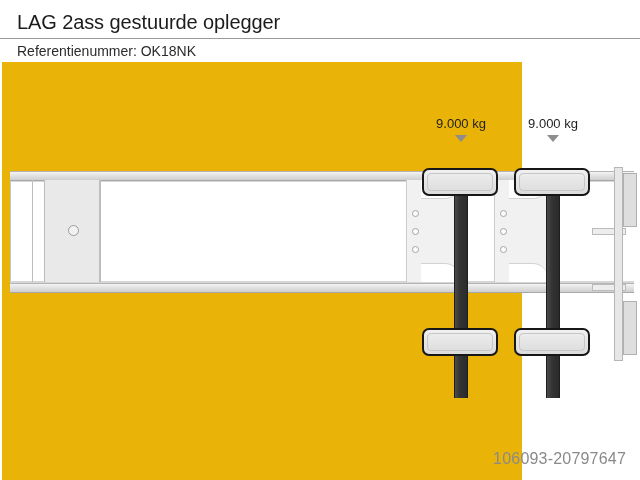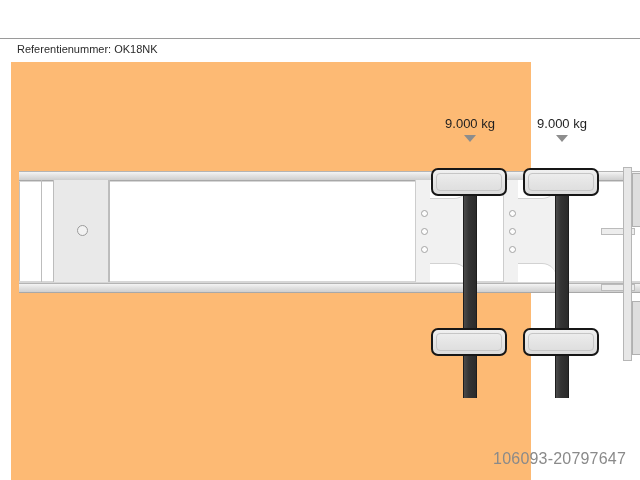--- a/index.html
+++ b/index.html
@@ -37,33 +37,33 @@
     left: 0;
     top: 38px;
     width: 640px;
     height: 1px;
     background: #9a9a9a;
   }
   #reference-line {
     position: absolute;
     left: 17px;
     top: 43px;
-    font-size: 11px;
+    font-size: 14px;
     color: #2b2b2b;
     white-space: nowrap;
   }
 
   
   #diagram-stage {
     position: absolute;
-    left: 11px;
+    left: 2px;
     top: 62px;
     width: 520px;
     height: 418px;
-    background: #fdba74;
+    background: #eab308;
   }
 
   
   .weight-callout {
     position: absolute;
     width: 110px;
     text-align: center;
   }
   .weight-callout .weight-text {
     font-size: 13px;
@@ -297,20 +297,21 @@
     font-size: 16px;
     color: #8a8a8a;
     letter-spacing: 0.2px;
     white-space: nowrap;
   }
 </style>
 </head>
 <body>
 
 <div id="header">
+  <div id="page-title">LAG 2ass gestuurde oplegger</div>
   <div id="header-rule"></div>
   <div id="reference-line">Referentienummer: OK18NK</div>
 </div>
 
 <div id="diagram-stage">
 
   <div class="weight-callout" id="weight-callout-1">
     <span class="weight-text">9.000 kg</span>
     <span class="weight-arrow"></span>
   </div>

